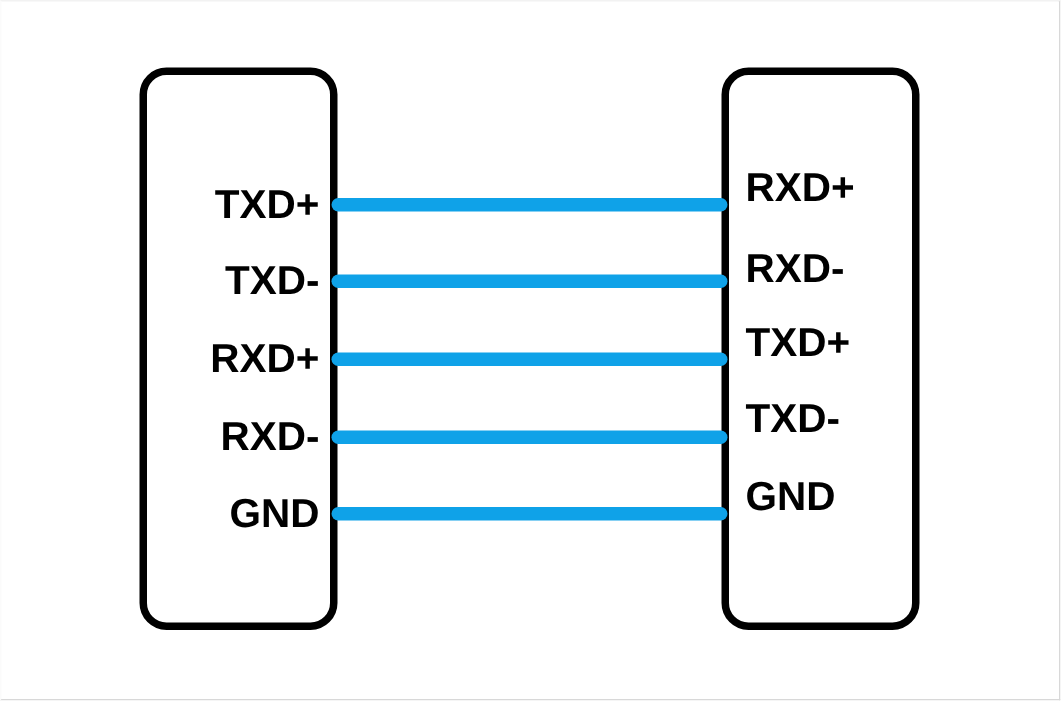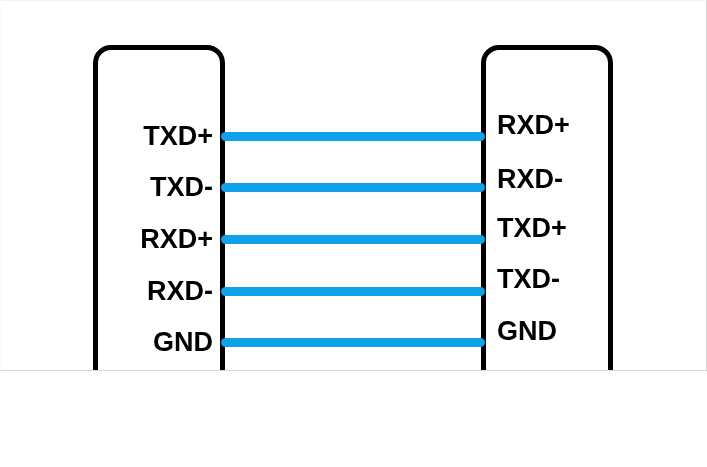--- a/index.html
+++ b/index.html
@@ -6,21 +6,21 @@
     margin: 0;
     padding: 0;
     background: #ffffff;
   }
   body {
     font-family: "Liberation Sans", sans-serif;
   }
   #canvas {
     position: relative;
     width: 707px;
-    height: 371px;
+    height: 467px;
     background: #ffffff;
     box-sizing: border-box;
     border-top: 1px solid #f2f2f2;
     border-left: 1px solid #fbfbfb;
     border-right: 1px solid #d8d8d8;
     border-bottom: 1px solid #d8d8d8;
     overflow: hidden;
   }
   .device-box {
     position: absolute;

